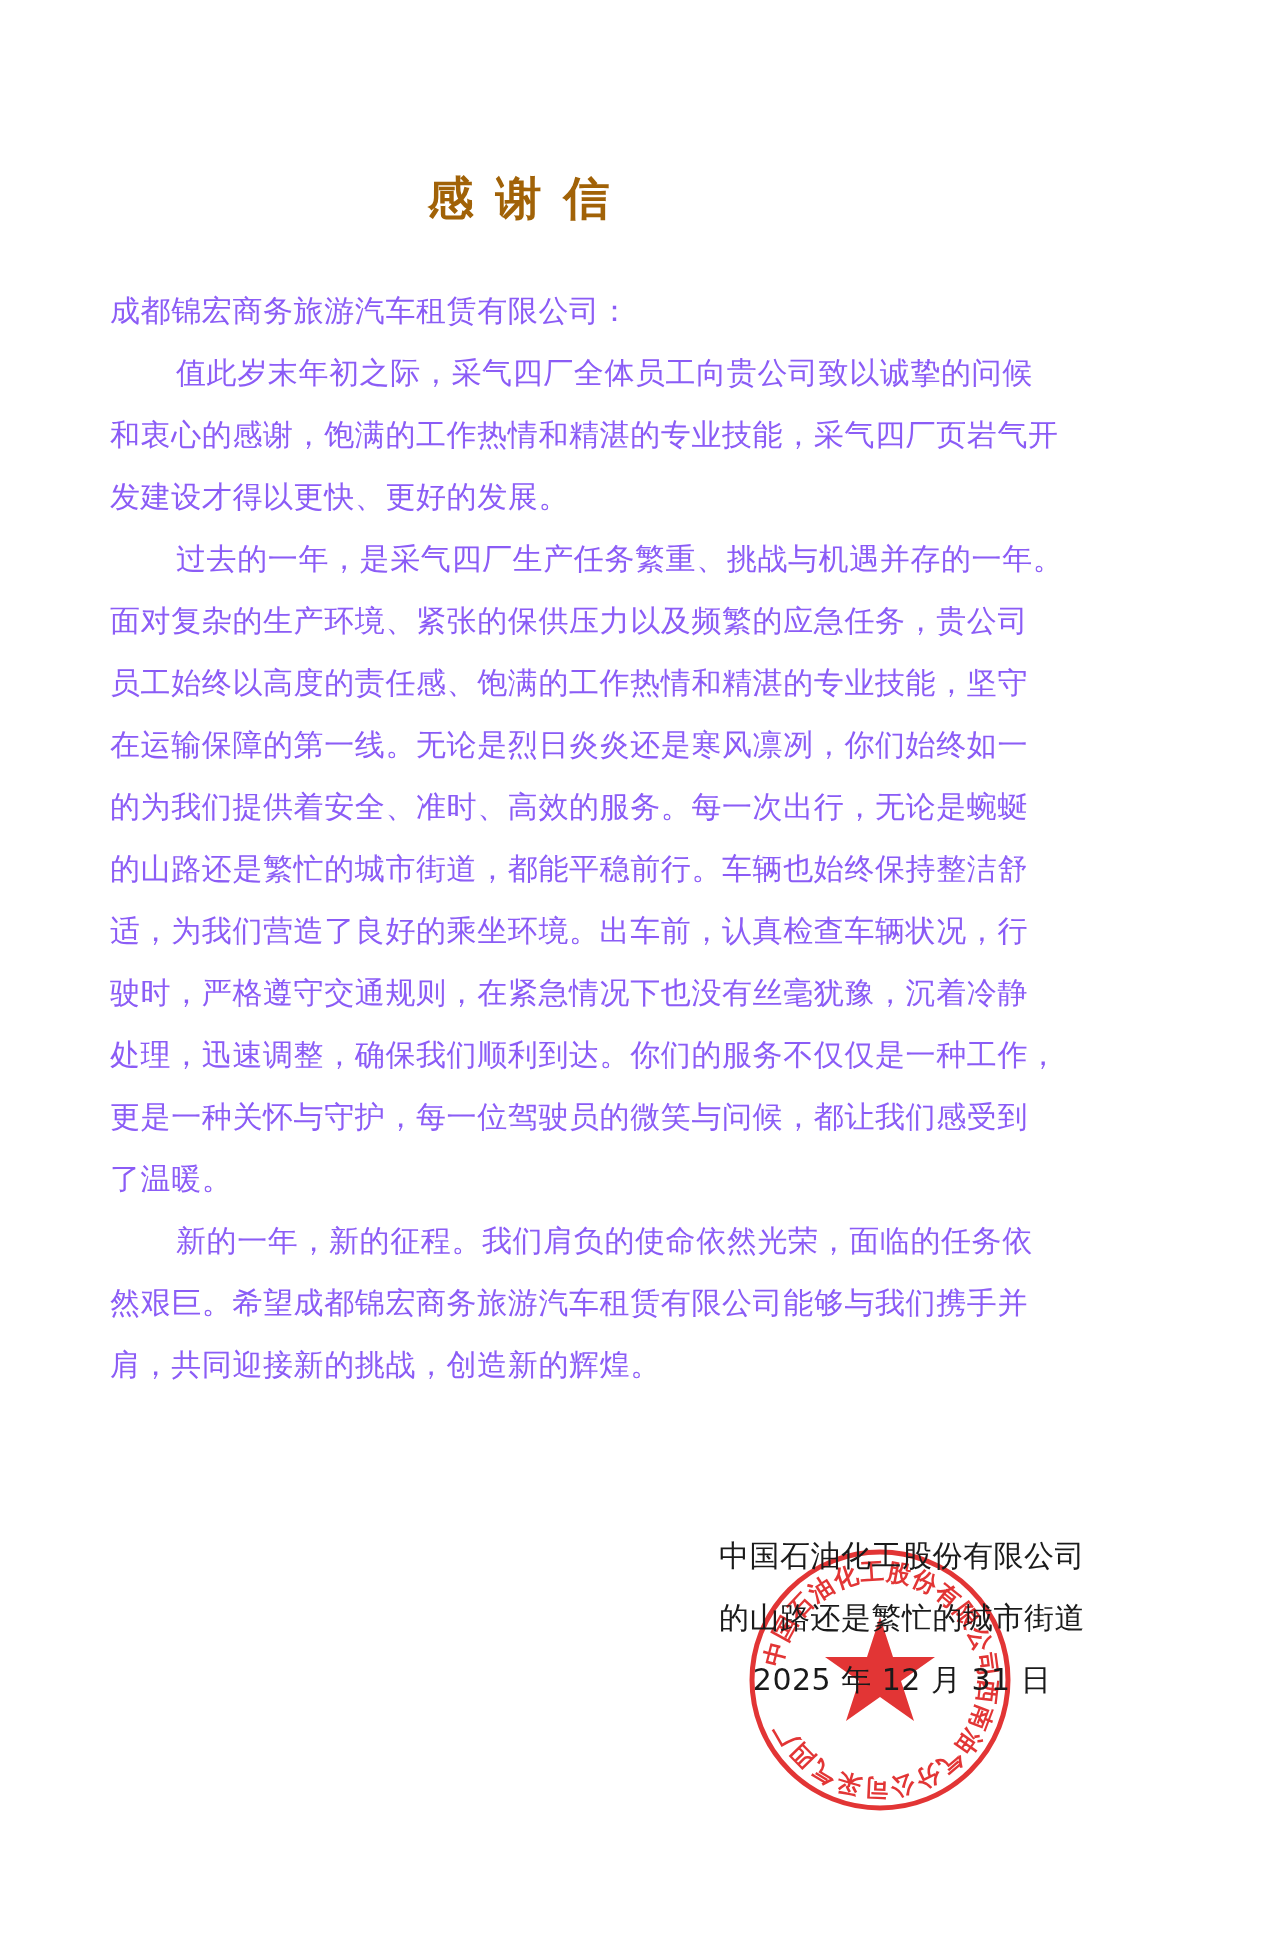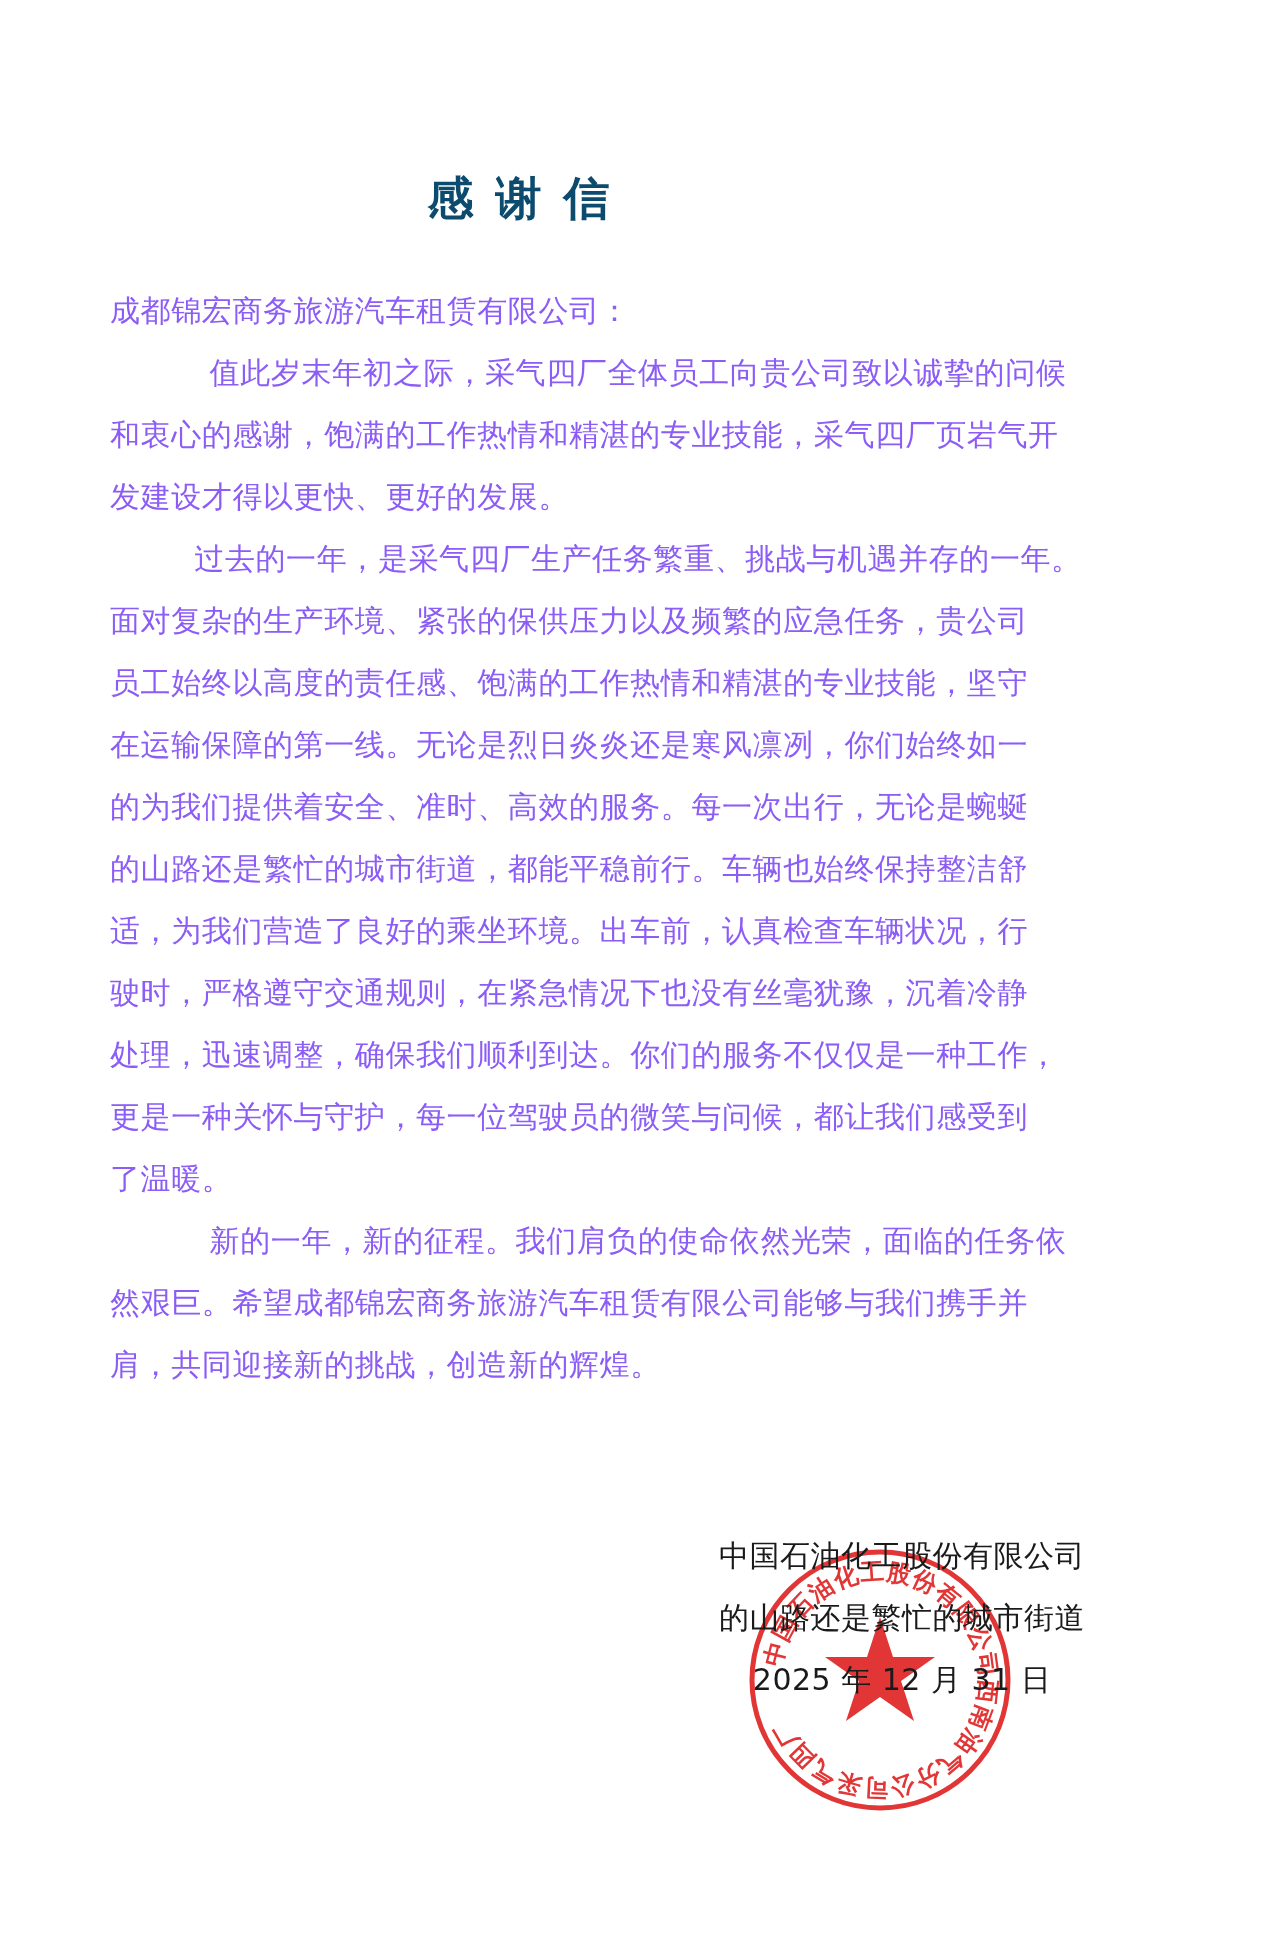--- a/index.html
+++ b/index.html
@@ -25,42 +25,41 @@
     .title {
       position: absolute;
       top: 168px;
       left: 0;
       width: 1037px;
       text-align: center;
       font-size: 46px;
       font-weight: bold;
       letter-spacing: 22px;
       line-height: 60px;
-      color: #0c4a6e;
+      color: #a16207;
       padding-left: 22px;
       box-sizing: border-box;
     }
     .body-text {
       position: absolute;
       left: 110px;
       top: 280px;
       width: 990px;
     }
     .line {
       display: block;
       height: 62px;
       line-height: 62px;
       font-size: 30px;
       white-space: nowrap;
       letter-spacing: 0.6px;
       color: #8b5cf6;
     }
     .line.indent {
       padding-left: 66px;
-      text-align: center;
     }
     .signature {
       position: absolute;
       right: 194px;
       top: 1525px;
       text-align: center;
       z-index: 2;
     }
     .sig-line {
       display: block;

